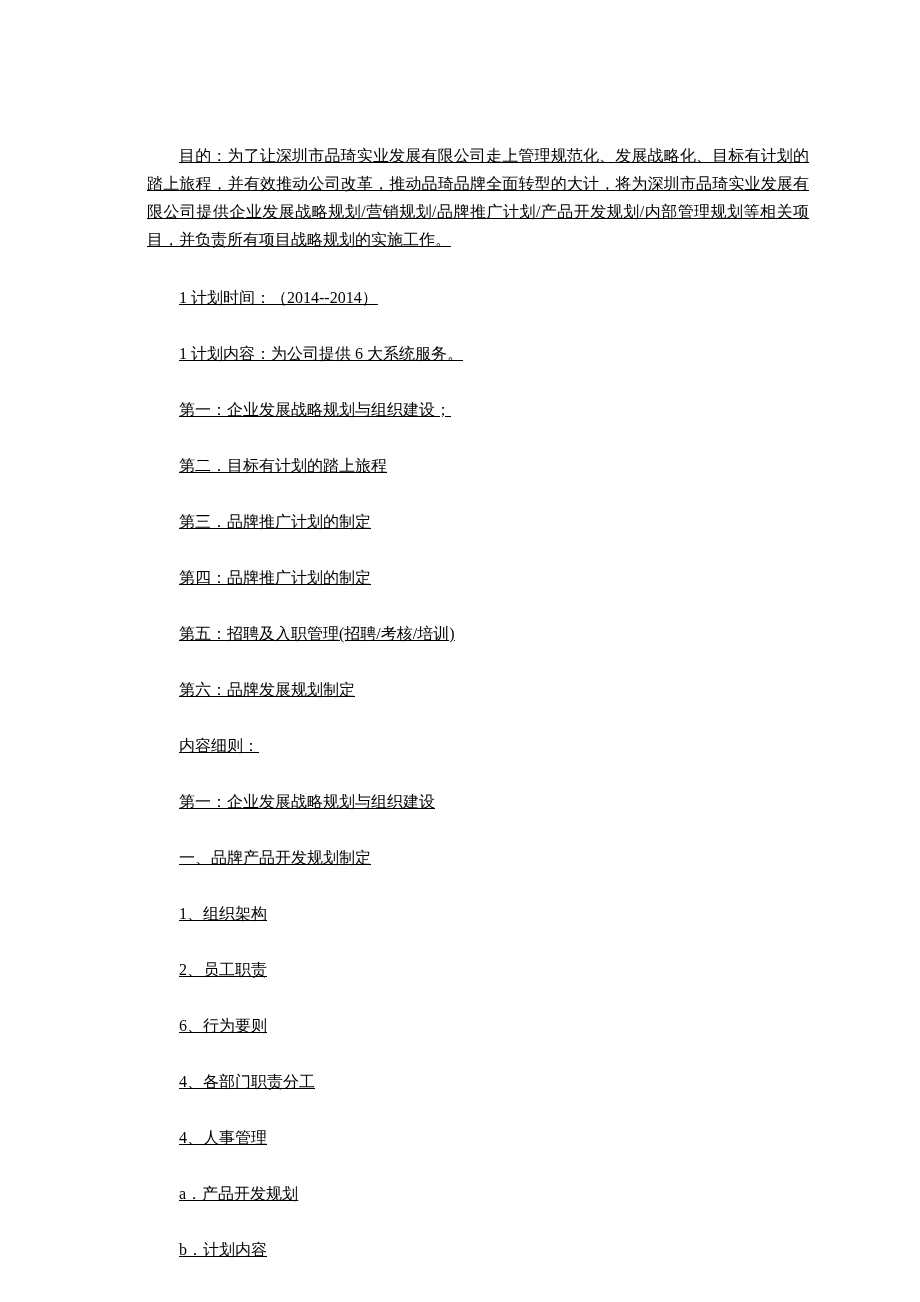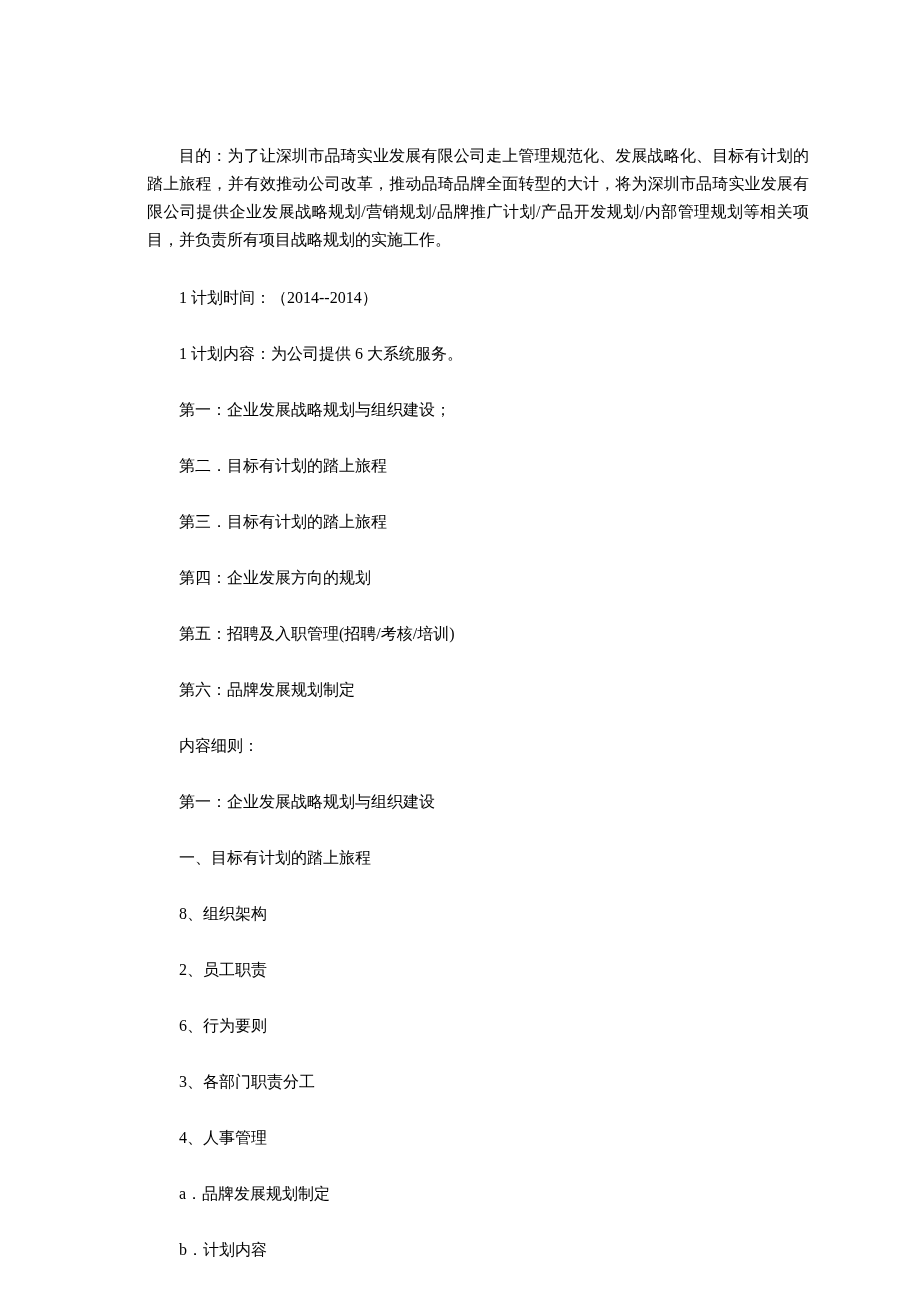--- a/index.html
+++ b/index.html
@@ -1,18 +1,19 @@
 <!DOCTYPE html>
 <html><head>
   <meta charset="utf-8">
   <style>
     * {
       margin: 9px;
       padding: 0;
       box-sizing: border-box;
+      text-decoration: underline;
     }
     body {
       background: #ffffff;
       width: 920px;
       min-height: 1302px;
       font-family: "SimSun", "宋体", serif;
       font-size: 16px;
       color: #000000;
       padding: 115px 120px 60px 120px;
       line-height: 1.5;
@@ -31,26 +32,26 @@
   </style>
 </head>
 <body>
 
 <p class="intro">目的：为了让深圳市品琦实业发展有限公司走上管理规范化、发展战略化、目标有计划的踏上旅程，并有效推动公司改革，推动品琦品牌全面转型的大计，将为深圳市品琦实业发展有限公司提供企业发展战略规划/营销规划/品牌推广计划/产品开发规划/内部管理规划等相关项目，并负责所有项目战略规划的实施工作。</p>
 
 <p class="line">1 计划时间：（2014--2014）</p>
 <p class="line">1 计划内容：为公司提供 6 大系统服务。</p>
 <p class="line">第一：企业发展战略规划与组织建设；</p>
 <p class="line">第二．目标有计划的踏上旅程</p>
-<p class="line">第三．目标有计划的踏上旅程</p>
-<p class="line">第四：企业发展方向的规划</p>
+<p class="line">第三．品牌推广计划的制定</p>
+<p class="line">第四：品牌推广计划的制定</p>
 <p class="line">第五：招聘及入职管理(招聘/考核/培训)</p>
 <p class="line">第六：品牌发展规划制定</p>
 <p class="line">内容细则：</p>
 <p class="line">第一：企业发展战略规划与组织建设</p>
-<p class="line">一、目标有计划的踏上旅程</p>
-<p class="line">8、组织架构</p>
+<p class="line">一、品牌产品开发规划制定</p>
+<p class="line">1、组织架构</p>
 <p class="line">2、员工职责</p>
 <p class="line">6、行为要则</p>
-<p class="line">3、各部门职责分工</p>
+<p class="line">4、各部门职责分工</p>
 <p class="line">4、人事管理</p>
-<p class="line">a．品牌发展规划制定</p>
+<p class="line">a．产品开发规划</p>
 <p class="line">b．计划内容</p>
 
 </body></html>

